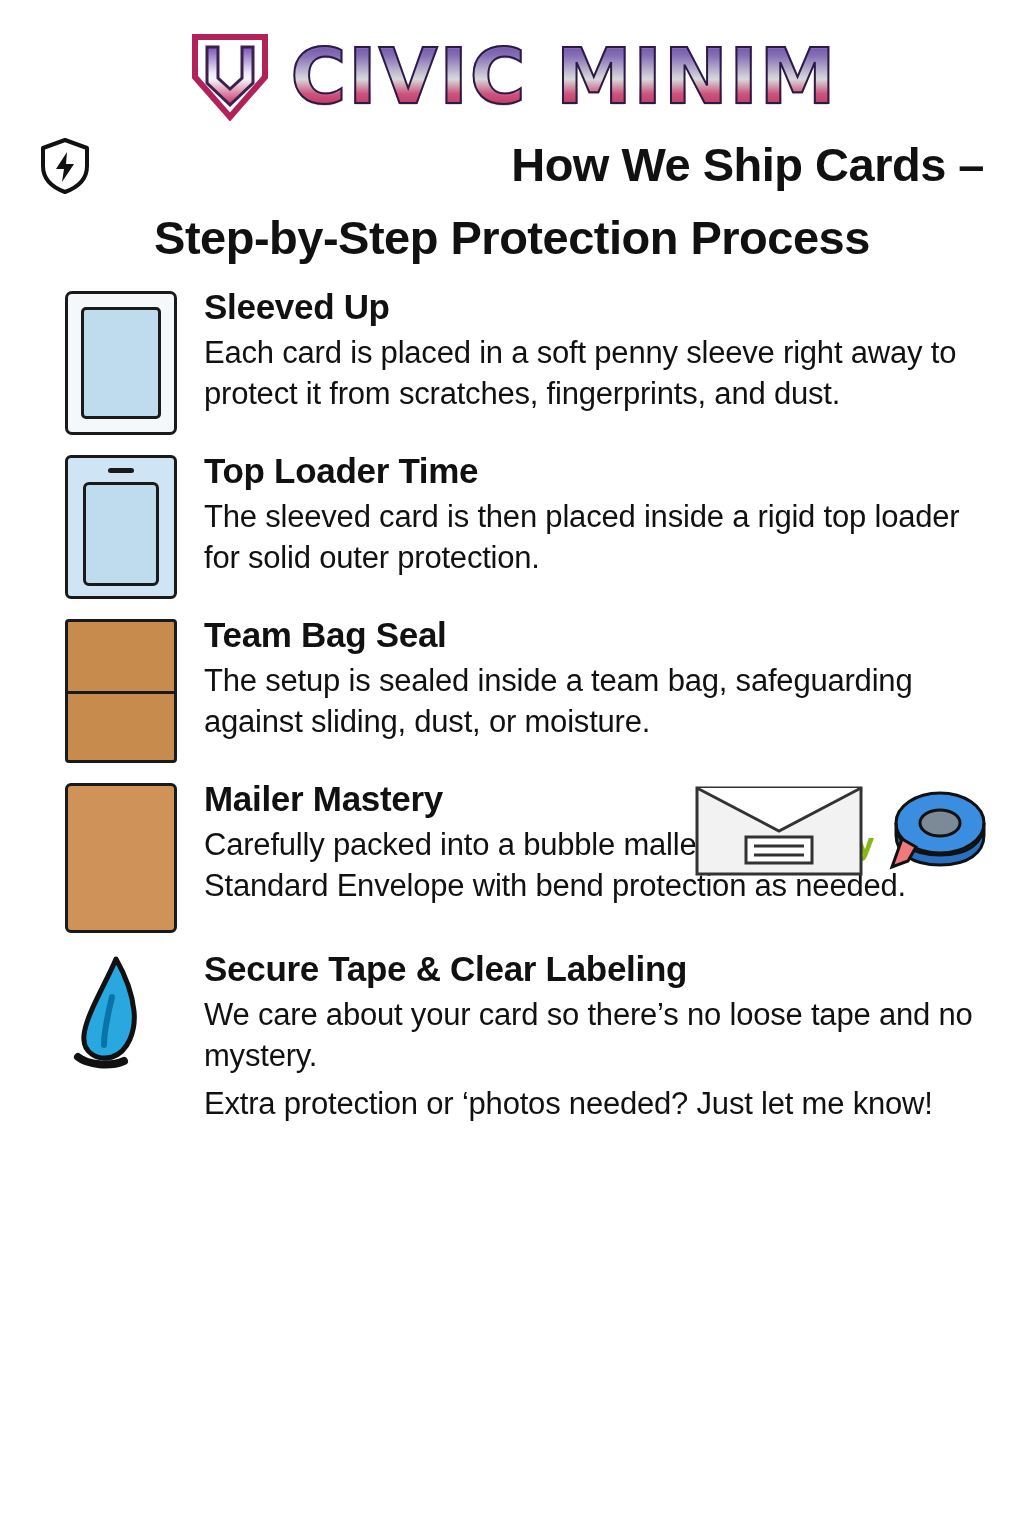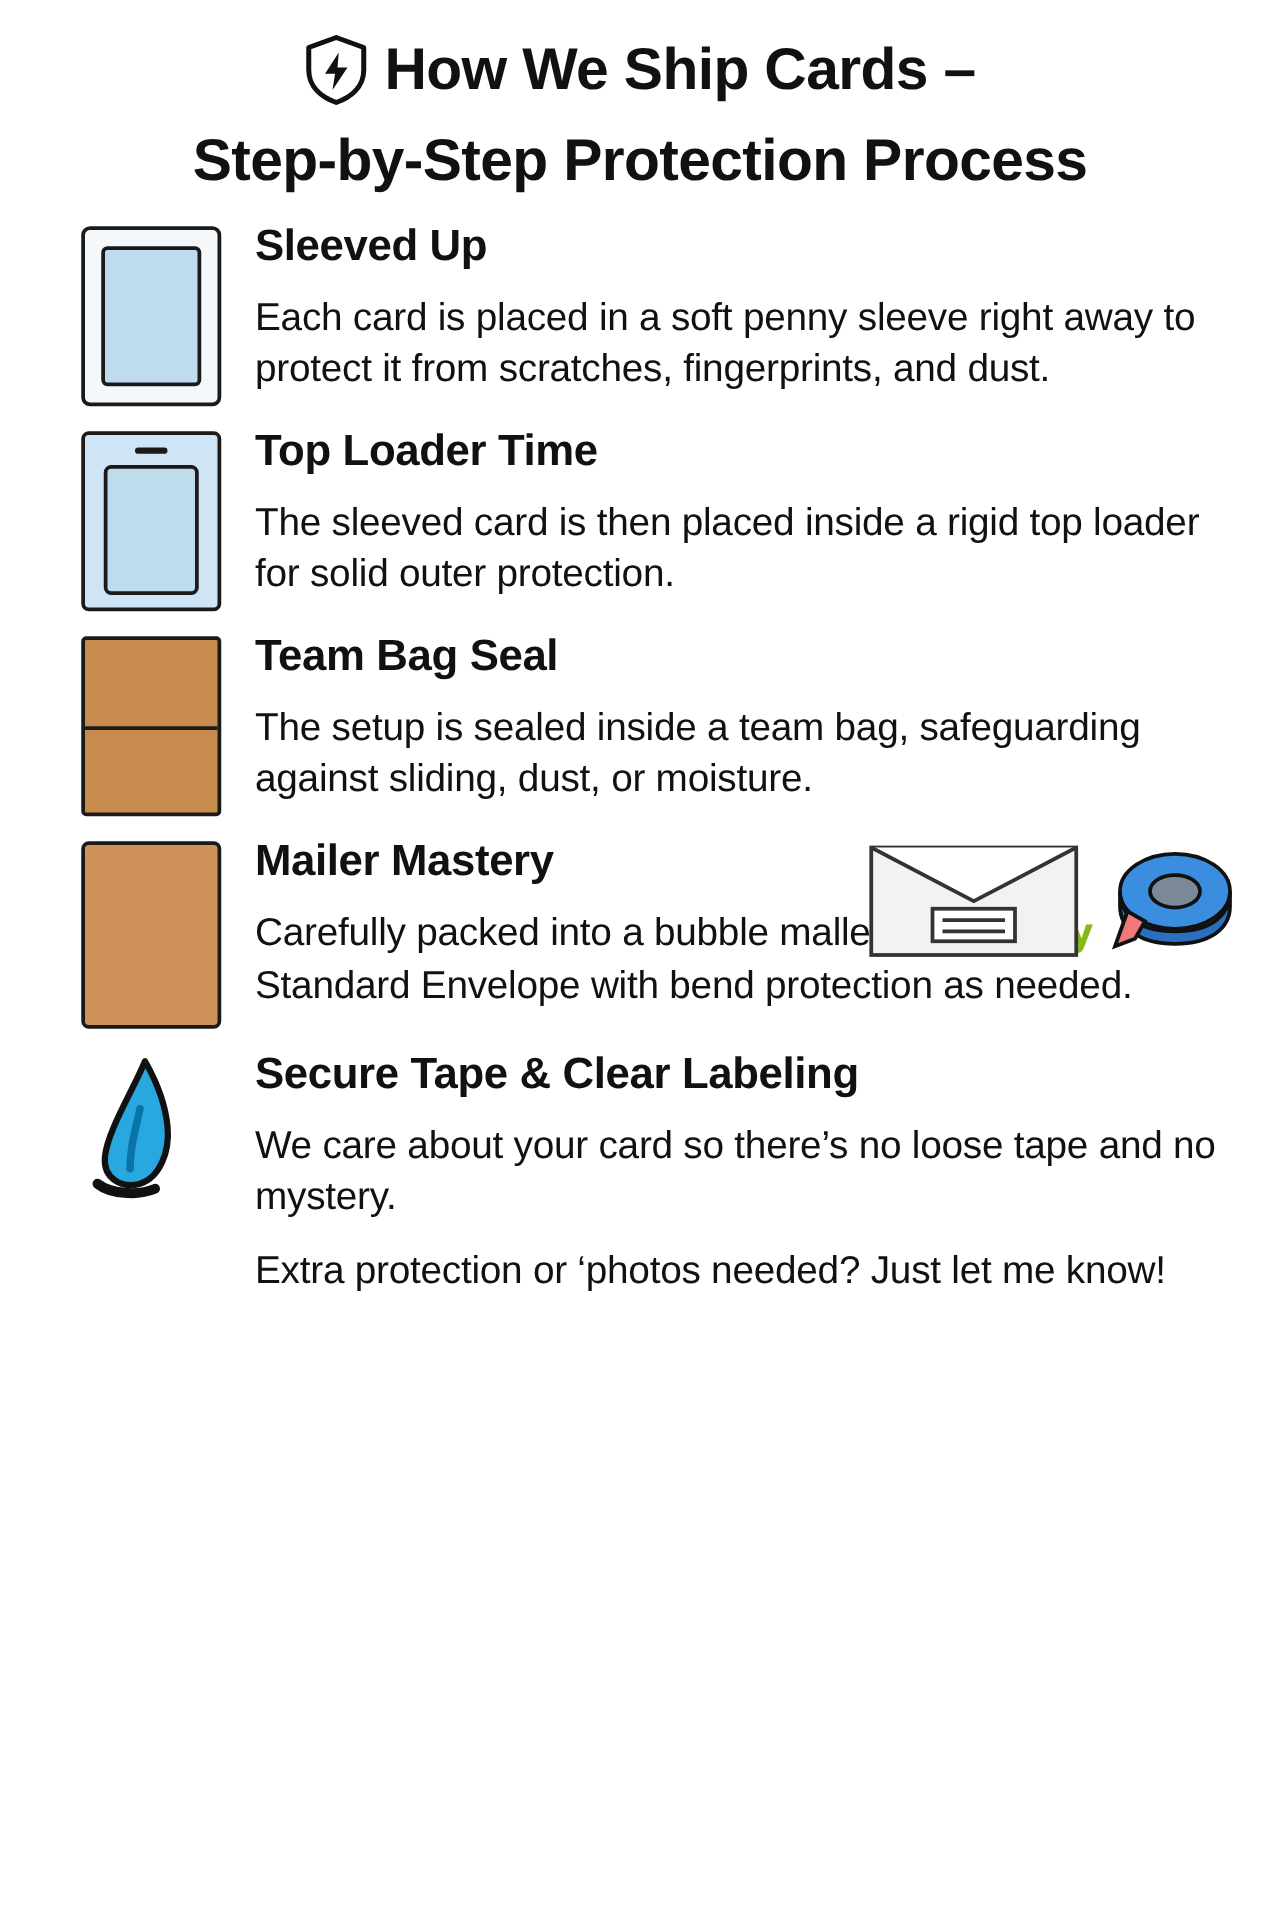--- a/index.html
+++ b/index.html
@@ -54,21 +54,21 @@
 
   
   .title-block {
     margin-top: 26px;
     text-align: center;
     padding: 0 40px;
   }
   .title-line1 {
     display: flex;
     align-items: center;
-    justify-content: center;
+    justify-content: space-between;
     gap: 14px;
     font-size: 47px;
     font-weight: bold;
     letter-spacing: -0.5px;
   }
   .title-line2 {
     font-size: 47px;
     font-weight: bold;
     letter-spacing: -0.5px;
     margin-top: 18px;
@@ -112,21 +112,21 @@
   }
   .step-title .sub {
     font-weight: normal;
     font-size: 30px;
     letter-spacing: -0.2px;
   }
   .step-text {
     font-size: 31px;
     line-height: 1.33;
     letter-spacing: -0.2px;
-    margin-top: 17px;
+    margin-top: 6px;
   }
   .step-text .ebay {
     font-weight: bold;
     font-family: "DejaVu Sans", sans-serif;
     font-size: 30px;
   }
   .e-red { color: #e53238; }
   .e-blue { color: #0064d2; }
   .e-yellow { color: #f5af02; }
   .e-green { color: #86b817; }
@@ -228,20 +228,37 @@
   }
   .envelope-art { width: 170px; height: 92px; }
   .tape-art { width: 110px; height: 100px; }
   .pen-art { width: 118px; height: 120px; }
 </style>
 </head>
 <body>
 
 <div class="page">
 
+  <div class="brand">
+    <span class="brand-mark">
+      <svg viewBox="0 0 86 92" width="86" height="92" xmlns="http://www.w3.org/2000/svg">
+        <defs>
+          <linearGradient id="mg" x1="0" y1="0" x2="0" y2="1">
+            <stop offset="0%" stop-color="#7a54b8"></stop>
+            <stop offset="45%" stop-color="#efeaf8"></stop>
+            <stop offset="55%" stop-color="#f7f7fb"></stop>
+            <stop offset="100%" stop-color="#c9295f"></stop>
+          </linearGradient>
+        </defs>
+        <path d="M8 6 L78 6 L78 46 L43 86 L8 46 Z" fill="none" stroke="#b3215a" stroke-width="6"></path>
+        <path d="M20 16 L20 52 L43 74 L66 52 L66 16 L55 16 L55 47 L43 58 L31 47 L31 16 Z" fill="url(#mg)" stroke="#3a2150" stroke-width="3"></path>
+      </svg>
+    </span>
+    <span class="brand-word">CIVIC MINIM</span>
+  </div>
 
   <div class="title-block">
     <div class="title-line1">
       <span class="shield-icon">
         <svg viewBox="0 0 50 56" width="50" height="56" xmlns="http://www.w3.org/2000/svg">
           <path d="M25 2 L47 10 L47 28 C47 42 36 50 25 54 C14 50 3 42 3 28 L3 10 Z" fill="#ffffff" stroke="#111111" stroke-width="4" stroke-linejoin="round"></path>
           <path d="M27 14 L16 31 L24 31 L22 44 L34 26 L26 26 Z" fill="#111111"></path>
         </svg>
       </span>
       <span>How We Ship Cards –</span>

